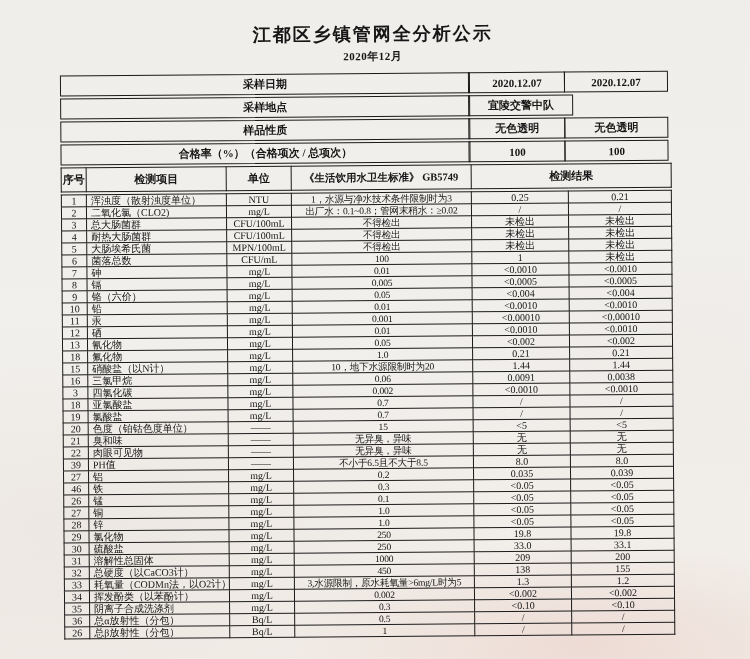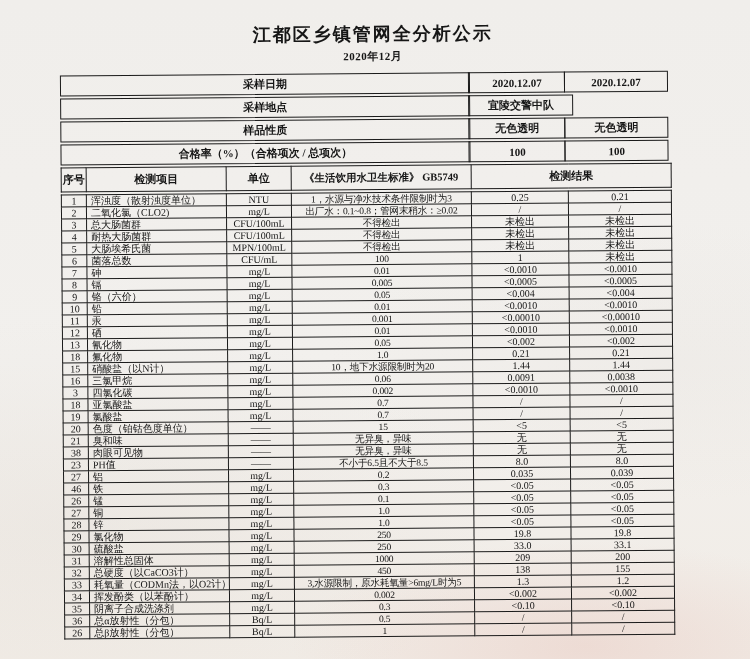--- a/index.html
+++ b/index.html
@@ -306,29 +306,29 @@
             </tr>
             <tr>
               <td>21</td>
               <td>臭和味</td>
               <td>——</td>
               <td>无异臭，异味</td>
               <td>无</td>
               <td>无</td>
             </tr>
             <tr>
-              <td>38</td>
+              <td>22</td>
               <td>肉眼可见物</td>
               <td>——</td>
               <td>无异臭，异味</td>
               <td>无</td>
               <td>无</td>
             </tr>
             <tr>
-              <td>23</td>
+              <td>39</td>
               <td>PH值</td>
               <td>——</td>
               <td>不小于6.5且不大于8.5</td>
               <td>8.0</td>
               <td>8.0</td>
             </tr>
             <tr>
               <td>27</td>
               <td>铝</td>
               <td>mg/L</td>

